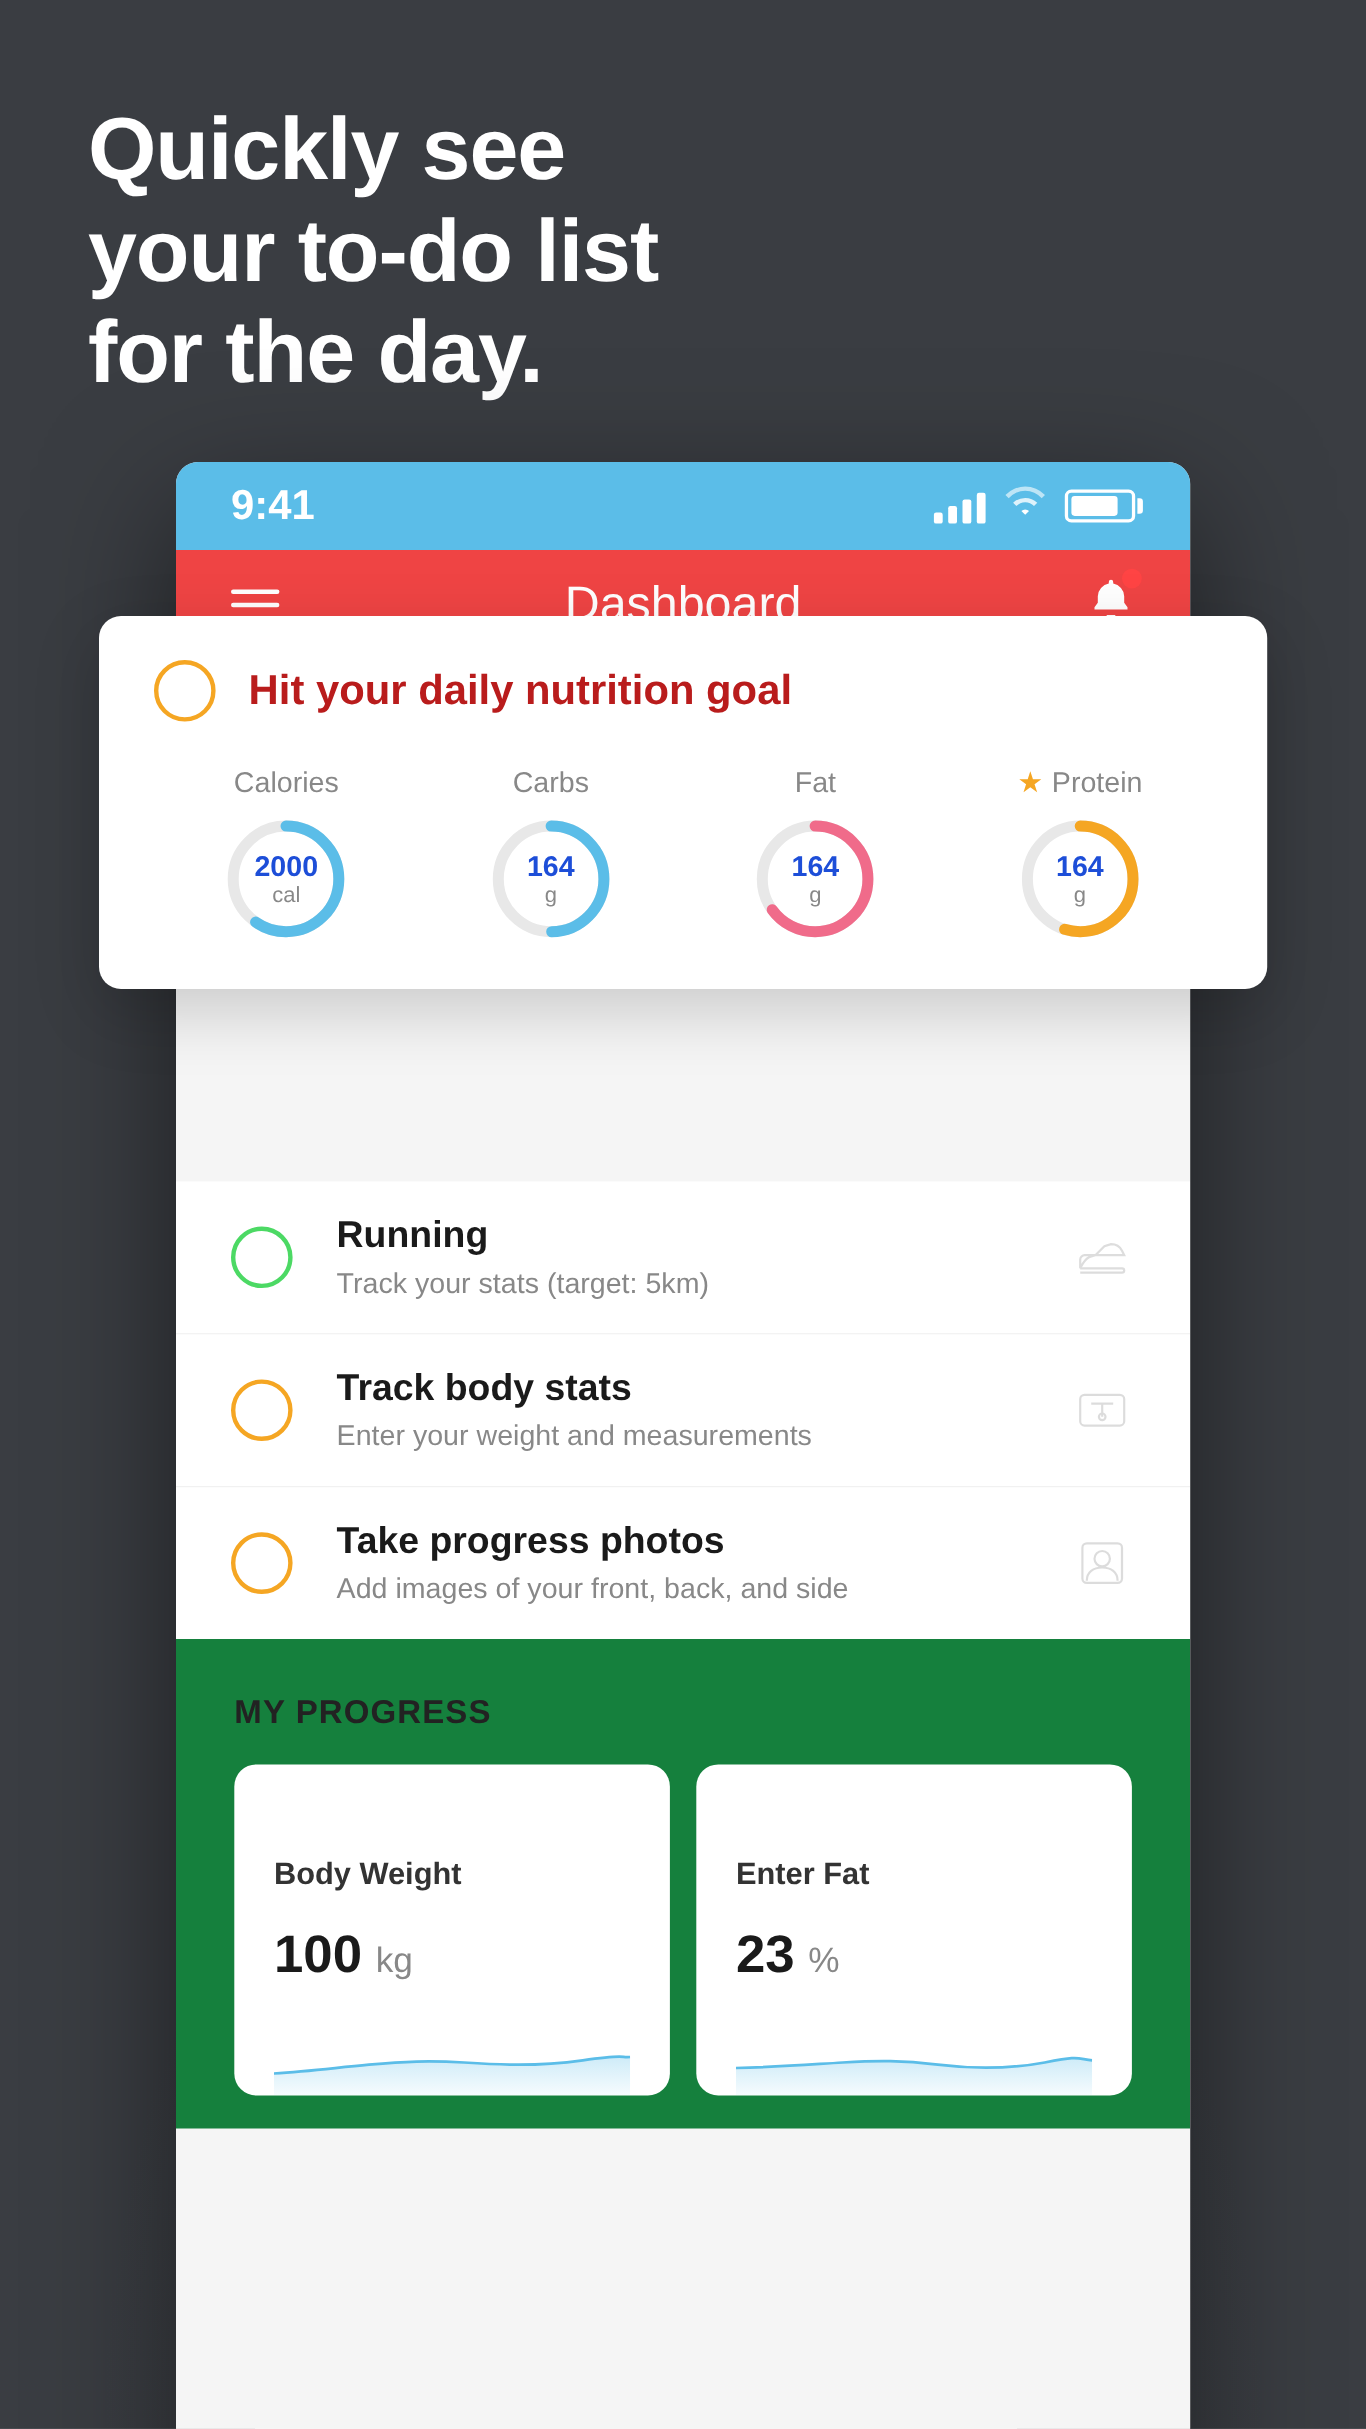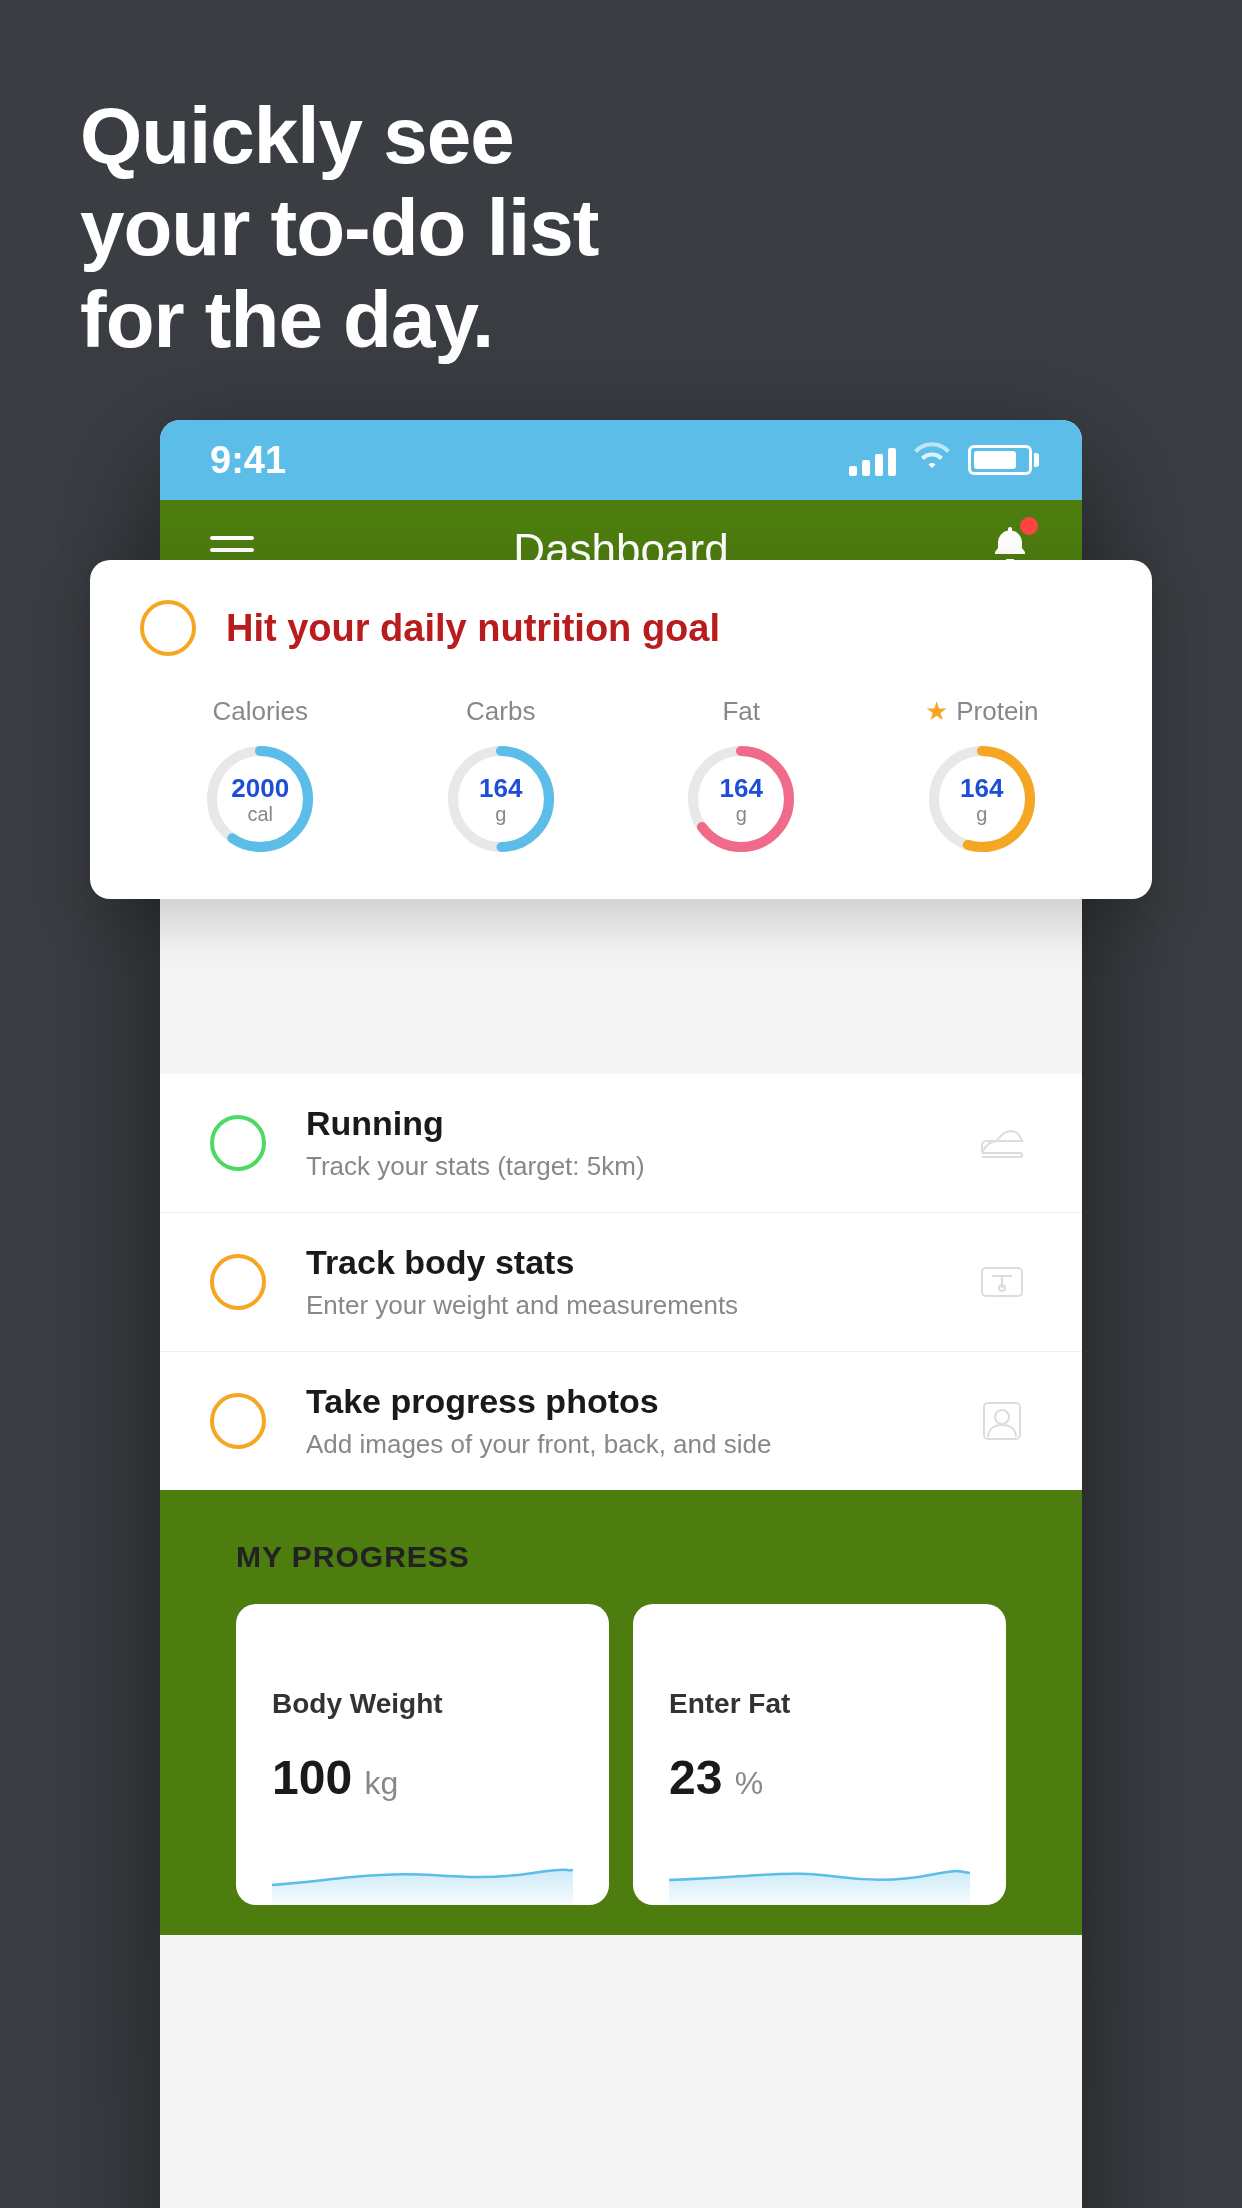--- a/index.html
+++ b/index.html
@@ -104,21 +104,21 @@
     }
     .battery-fill {
       background: white;
       height: 100%;
       width: 80%;
       border-radius: 3px;
     }
 
     
     .nav-bar {
-      background: #4d7c0f;
+      background: #ef4444;
       height: 100px;
       display: flex;
       align-items: center;
       justify-content: space-between;
       padding: 0 50px;
     }
     .hamburger {
       display: flex;
       flex-direction: column;
       gap: 8px;
@@ -284,22 +284,22 @@
       justify-content: center;
     }
     .todo-icon svg {
       width: 48px;
       height: 48px;
       opacity: 0.4;
     }
 
     
     .progress-section {
-      padding: 50px 76px 30px;
-      background: #4d7c0f;
+      padding: 50px 53px 30px;
+      background: #15803d;
     }
     .progress-title {
       font-size: 30px;
       font-weight: 800;
       letter-spacing: 1px;
       color: #222;
       margin-bottom: 30px;
     }
     .progress-cards {
       display: flex;

